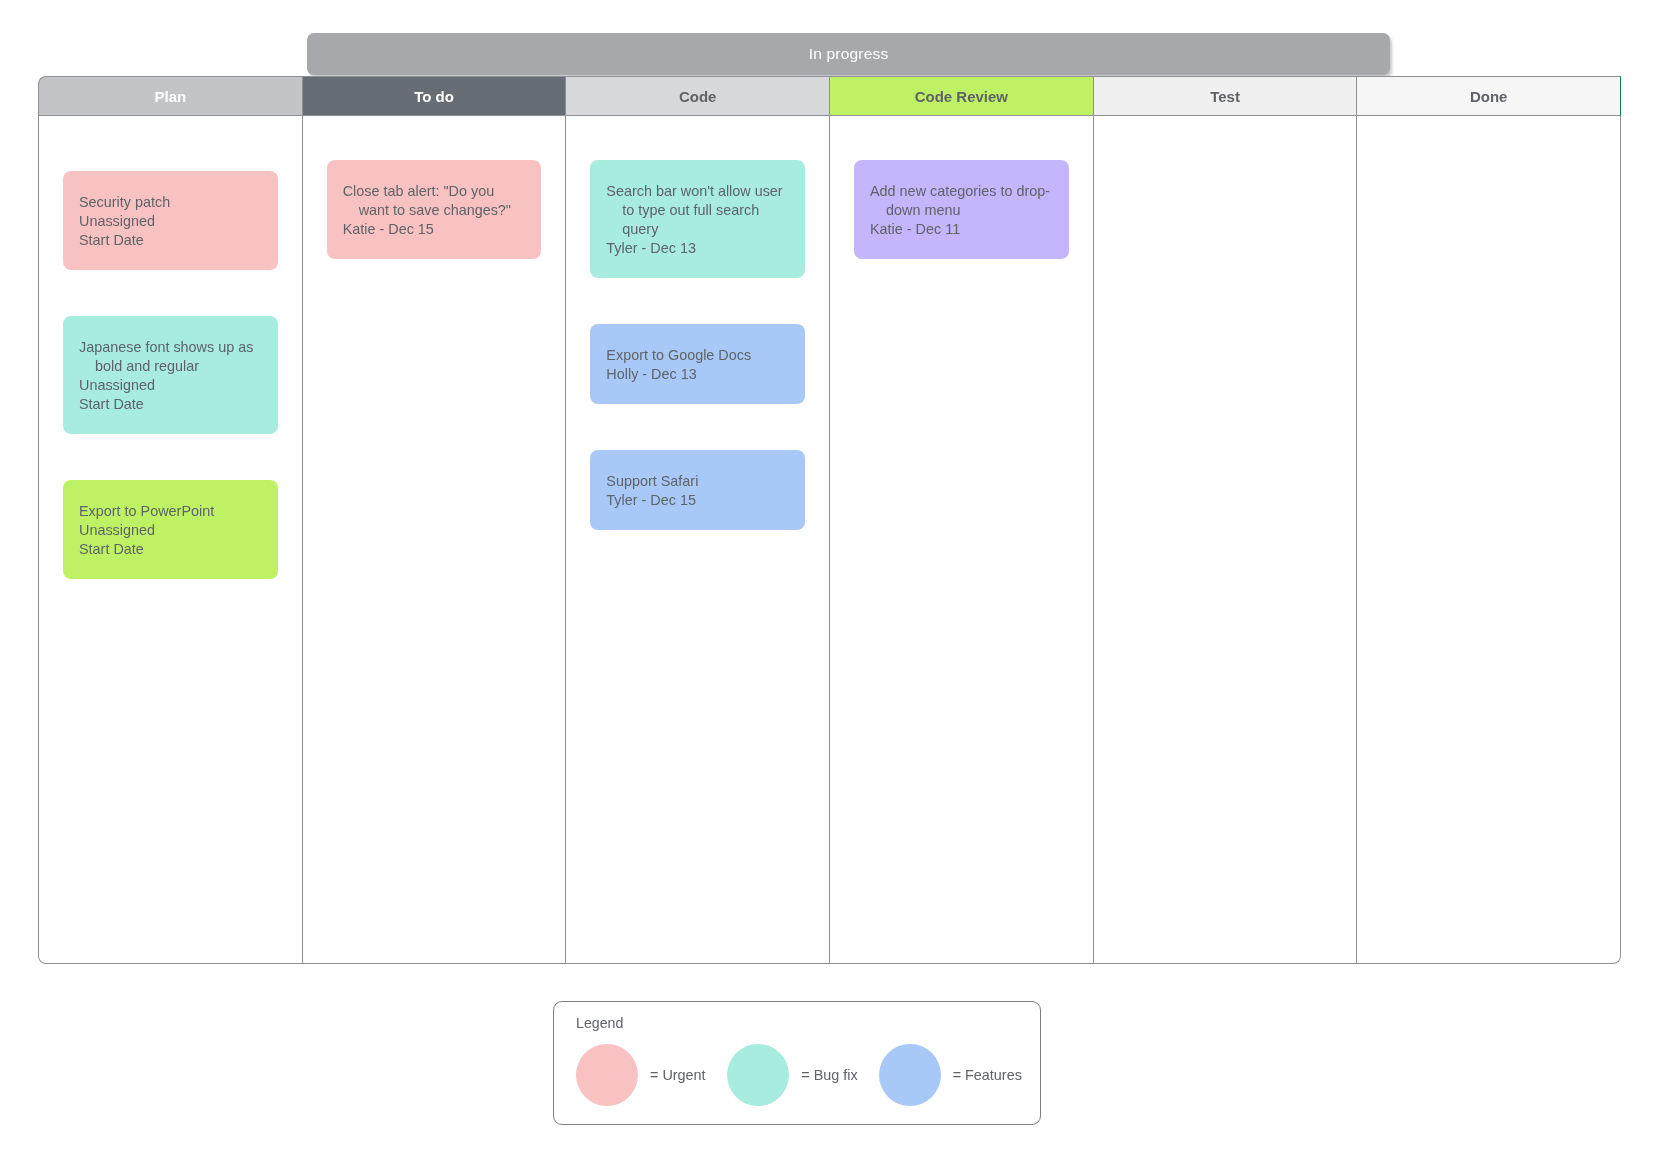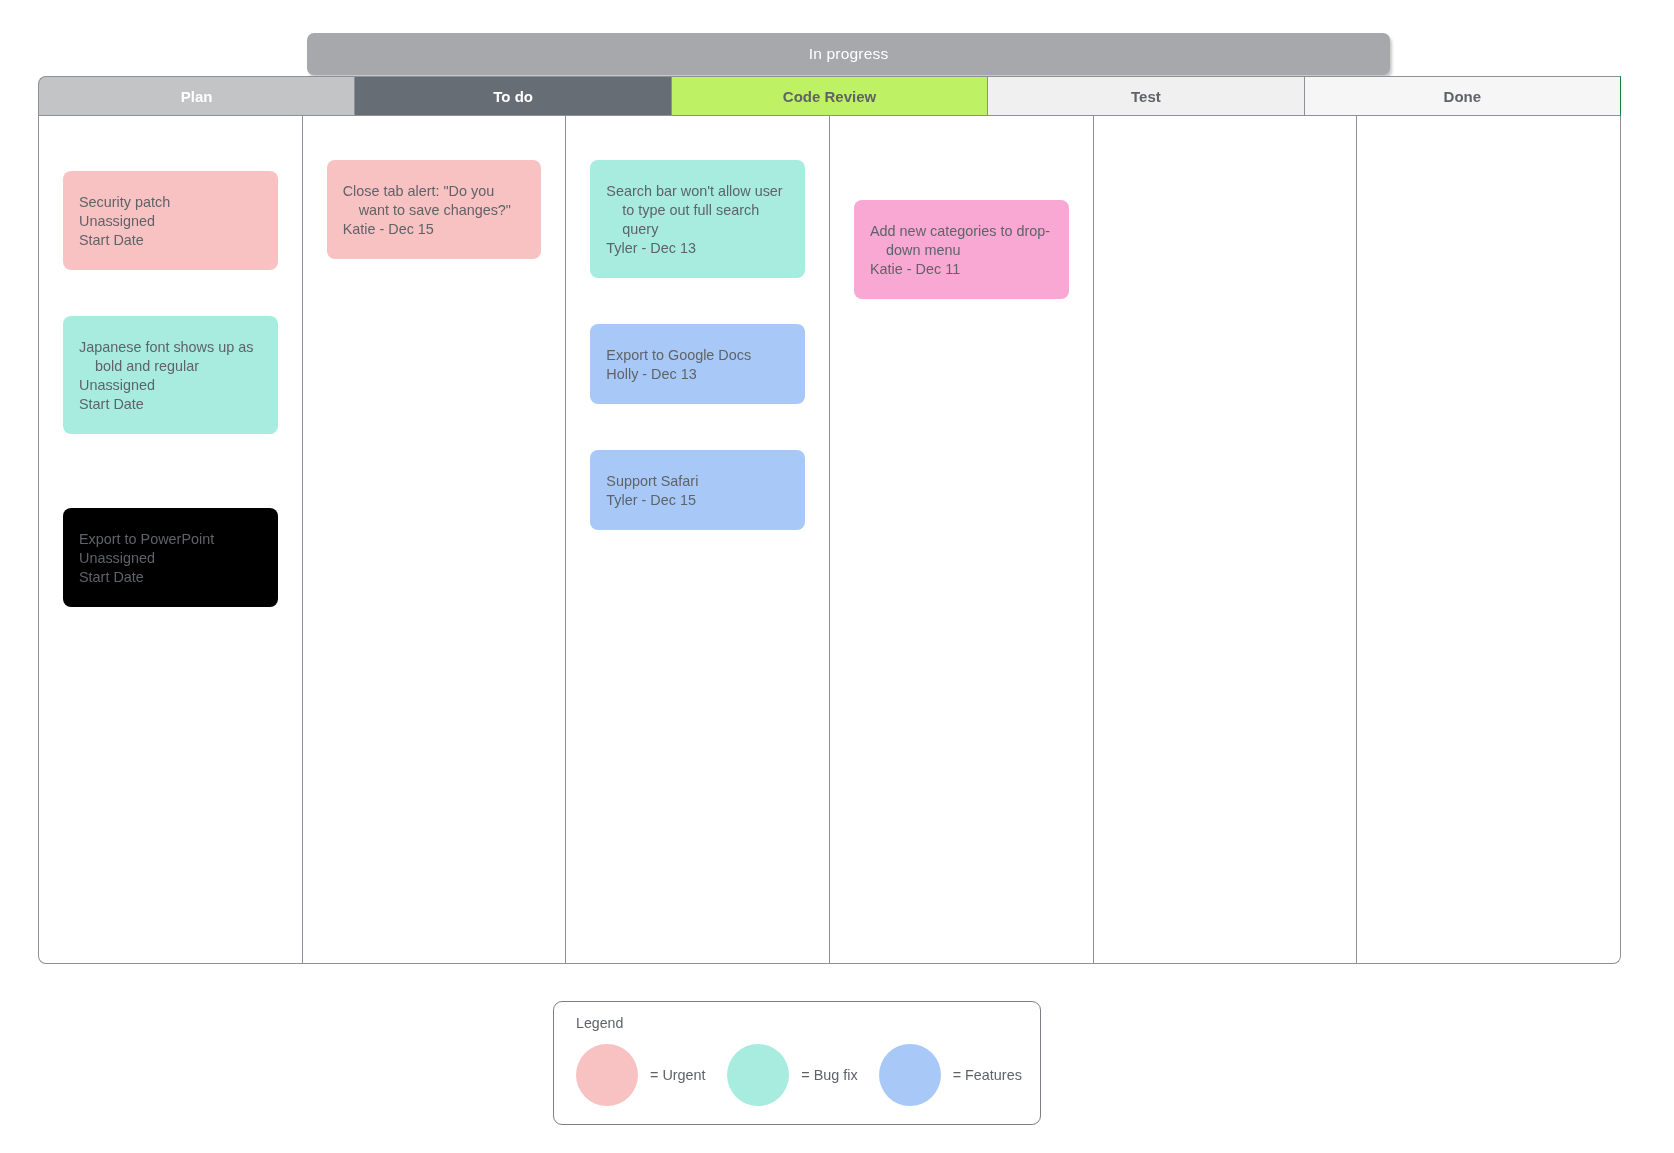--- a/index.html
+++ b/index.html
@@ -179,20 +179,23 @@
   </div>
 
   <div class="board">
     <div class="header-row">
         <div class="col-header" style="background: rgb(195, 196, 198); color: rgb(255, 255, 255);">
           <span>Plan</span>
         </div>
         <div class="col-header" style="background: rgb(103, 109, 117); color: rgb(255, 255, 255);">
           <span>To do</span>
         </div>
+        <div class="col-header" style="background: rgb(215, 216, 218); color: rgb(95, 99, 104);">
+          <span>Code</span>
+        </div>
         <div class="col-header" style="background: #bef264; color: rgb(95, 99, 104);">
           <span>Code Review</span>
         </div>
         <div class="col-header" style="background: rgb(240, 240, 241); color: rgb(95, 99, 104);">
           <span>Test</span>
         </div>
         <div class="col-header" style="background: rgb(246, 246, 246); color: rgb(95, 99, 104);">
           <span>Done</span>
         </div>
       </div>
@@ -201,21 +204,21 @@
           <div class="card" style="background: rgb(249, 194, 194); margin-top: 11px;">
             <div class="card-line card-title">Security patch</div>
             <div class="card-line card-meta">Unassigned</div>
             <div class="card-line card-meta">Start Date</div>
           </div>
           <div class="card" style="background: rgb(168, 236, 223);">
             <div class="card-line card-title">Japanese font shows up as bold and regular</div>
             <div class="card-line card-meta">Unassigned</div>
             <div class="card-line card-meta">Start Date</div>
           </div>
-          <div class="card" style="background: #000000; margin-top: 28px;">
+          <div class="card" style="background: #bef264;">
             <div class="card-line card-title">Export to PowerPoint</div>
             <div class="card-line card-meta">Unassigned</div>
             <div class="card-line card-meta">Start Date</div>
           </div>
         </div>
         <div class="col-body">
           <div class="card" style="background: rgb(249, 194, 194);">
             <div class="card-line card-title">Close tab alert: "Do you want to save changes?"</div>
             <div class="card-line card-meta">Katie - Dec 15</div>
           </div>
@@ -228,21 +231,21 @@
           <div class="card" style="background: rgb(168, 201, 247);">
             <div class="card-line card-title">Export to Google Docs</div>
             <div class="card-line card-meta">Holly - Dec 13</div>
           </div>
           <div class="card" style="background: rgb(168, 201, 247);">
             <div class="card-line card-title">Support Safari</div>
             <div class="card-line card-meta">Tyler - Dec 15</div>
           </div>
         </div>
         <div class="col-body">
-          <div class="card" style="background: #f9a8d4; margin-top: 40px;">
+          <div class="card" style="background: #c4b5fd;">
             <div class="card-line card-title">Add new categories to drop-down menu</div>
             <div class="card-line card-meta">Katie - Dec 11</div>
           </div>
         </div>
         <div class="col-body"></div>
         <div class="col-body"></div>
       </div>
   </div>
 
   <div class="legend">

